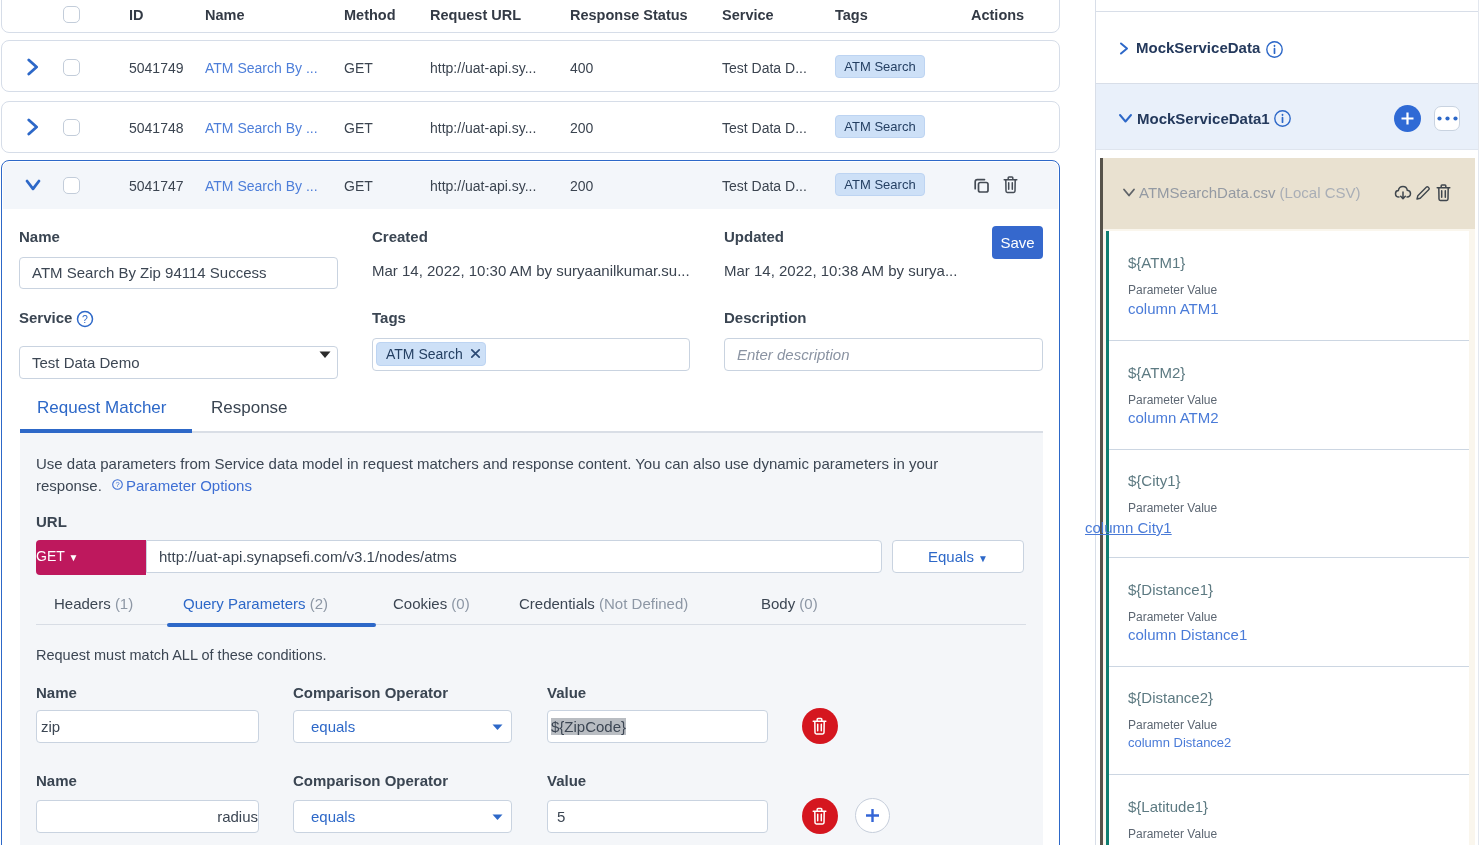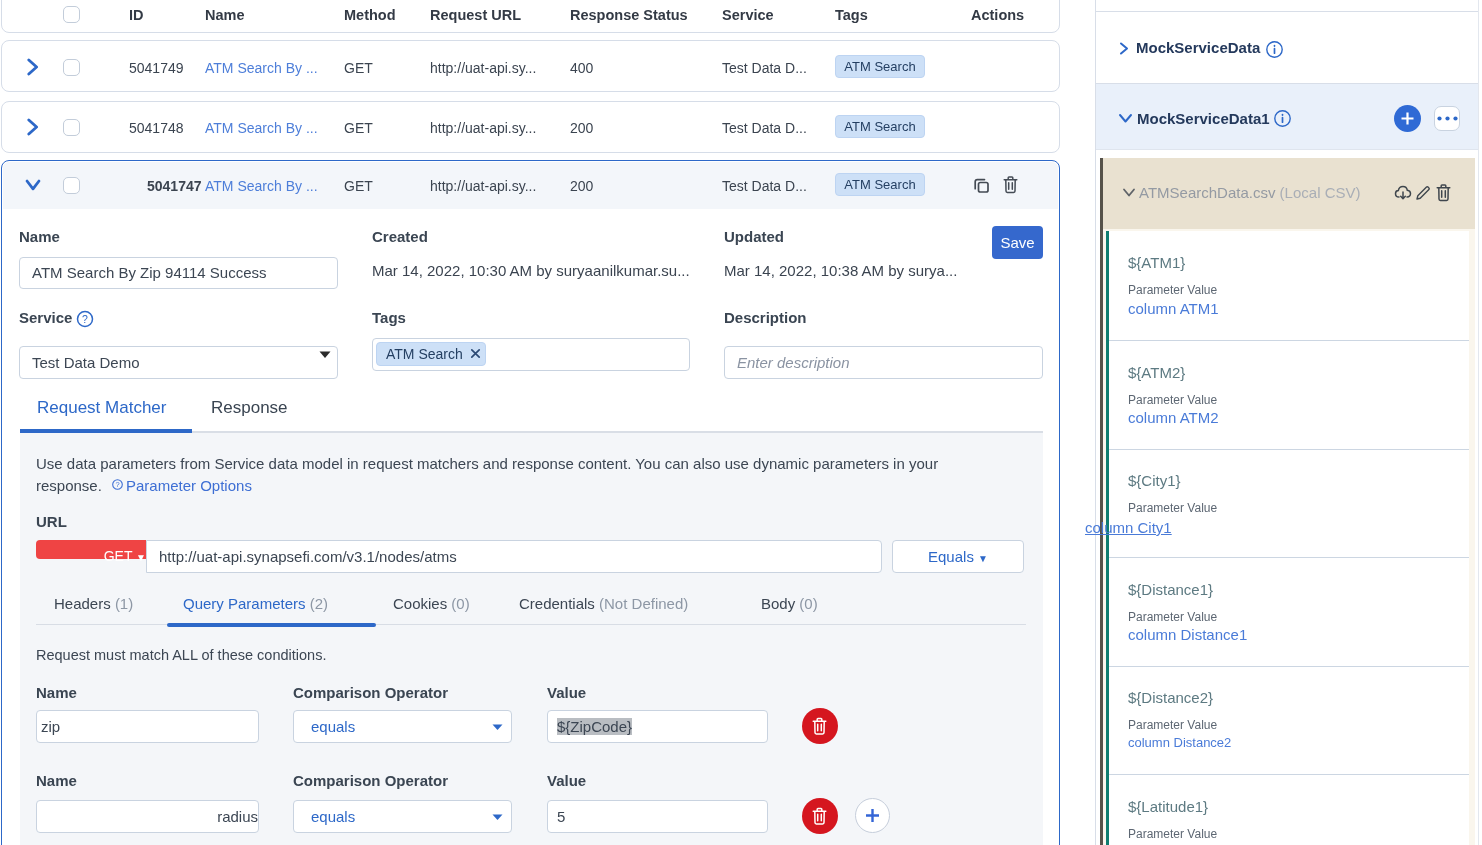--- a/index.html
+++ b/index.html
@@ -62,21 +62,21 @@
 <div class="rowtxt" style="left:570px; top:120px;">200</div>
 <div class="rowtxt" style="left:722px; top:120px;">Test Data D...</div>
 <div class="chip" style="left:835px; top:115px; width:90px; height:23px; line-height:22px;">ATM Search</div>
 
 <div class="card" style="top:160px; height:700px; border:1.5px solid #2d68c8;"></div>
 <div class="abs" style="left:3px; top:162px; width:1055px; height:47px; background:#f3f6fa; border-radius:6px 6px 0 0;"></div>
 <svg class="ic" style="left:25px; top:178px;" width="16" height="14" viewBox="0 0 16 14">
       <path d="M2 3 L8 10.8 L14 3" fill="none" stroke="#2d68c8" stroke-width="2.8" stroke-linecap="round" stroke-linejoin="round"></path>
     </svg>
 <div class="cb" style="left:63px; top:177px;"></div>
-<div class="rowtxt" style="left:147px; top:178px;font-weight:bold;">5041747</div>
+<div class="rowtxt" style="left:129px; top:178px;">5041747</div>
 <div class="rowtxt lnk" style="left:205px; top:178px;">ATM Search By ...</div>
 <div class="rowtxt" style="left:344px; top:178px;">GET</div>
 <div class="rowtxt" style="left:430px; top:178px;">http://uat-api.sy...</div>
 <div class="rowtxt" style="left:570px; top:178px;">200</div>
 <div class="rowtxt" style="left:722px; top:178px;">Test Data D...</div>
 <div class="chip" style="left:835px; top:173px; width:90px; height:23px; line-height:22px;">ATM Search</div>
 
 <svg class="ic" style="left:972px; top:176px;" width="19" height="19" viewBox="0 0 19 19">
       <rect x="6.5" y="6.5" width="9.5" height="9.5" rx="1.8" fill="none" stroke="#444b54" stroke-width="1.7"></rect>
       <path d="M12.5 3.6 L5.3 3.6 Q3.2 3.6 3.2 5.7 L3.2 12.7" fill="none" stroke="#444b54" stroke-width="1.7" stroke-linecap="round"></path>
@@ -102,37 +102,37 @@
 <svg class="ic" style="left:319px; top:351px;" width="12" height="8" viewBox="0 0 12 8">
       <path d="M0.5 0.5 L6 7 L11.5 0.5 Z" fill="#2b2b2b"></path>
     </svg>
 <div class="flabel" style="left:372px; top:309px;">Tags</div>
 <div class="input" style="left:372px; top:338px; width:318px; height:33px;"></div>
 <div class="chip" style="left:376px; top:342px; width:110px; height:24px; line-height:23px; font-size:14px; text-align:left; padding-left:9px;">ATM Search</div>
 <svg class="ic" style="left:470px; top:348px;" width="11" height="11" viewBox="0 0 11 11">
       <path d="M1.8 1.8 L9.2 9.2 M9.2 1.8 L1.8 9.2" stroke="#2c4a75" stroke-width="1.7" stroke-linecap="round"></path>
     </svg>
 <div class="flabel" style="left:724px; top:309px;">Description</div>
-<div class="input" style="left:724px; top:338px; width:319px; height:33px; line-height:31px; padding-left:12px; font-style:italic; color:#8a93a2;margin-top:8px;">Enter description</div>
+<div class="input" style="left:724px; top:338px; width:319px; height:33px; line-height:31px; padding-left:12px; font-style:italic; color:#8a93a2;">Enter description</div>
 
 <div class="abs blue" style="left:37px; top:398px; font-size:17px;">Request Matcher</div>
 <div class="abs" style="left:211px; top:398px; font-size:17px; color:#3a4552;">Response</div>
 <div class="abs" style="left:20px; top:431px; width:1023px; height:2px; background:#d9dee6;"></div>
 <div class="abs" style="left:20px; top:429px; width:172px; height:4px; background:#2d68c8;"></div>
 
 <div class="abs" style="left:20px; top:433px; width:1023px; height:412px; background:#f4f6f9;"></div>
 <div class="abs" style="left:36px; top:455px; font-size:15px; color:#3c4653;">Use data parameters from Service data model in request matchers and response content. You can also use dynamic parameters in your</div>
 <div class="abs" style="left:36px; top:477px; font-size:15px; color:#3c4653;">response.</div>
 <svg class="ic" style="left:112px; top:479px;" width="11" height="11" viewBox="0 0 11 11">
       <circle cx="5.5" cy="5.5" r="4.8" fill="none" stroke="#3e6fd4" stroke-width="1.1"></circle>
       <text x="5.5" y="8" font-size="7.5" fill="#3e6fd4" text-anchor="middle" font-family="Liberation Sans">?</text>
     </svg>
 <div class="abs" style="left:126px; top:477px; font-size:15px; color:#3e6fd4;">Parameter Options</div>
 <div class="flabel" style="left:36px; top:513px;">URL</div>
-<div class="abs" style="left:36px; top:540px; width:110px; height:19px; background:#ef4444; border-radius:4px 0 0 4px; color:#fff; font-size:14px; text-align:right; line-height:33px;">GET <span style="font-size:10px;">▼</span></div>
+<div class="abs" style="left:36px; top:540px; width:110px; height:35px; background:#be185d; border-radius:4px 0 0 4px; color:#fff; font-size:14px; text-align:left; line-height:33px;">GET <span style="font-size:10px;">▼</span></div>
 <div class="input" style="left:146px; top:540px; width:736px; height:33px; line-height:31px; padding-left:12px; border-radius:0 4px 4px 0;">http://uat-api.synapsefi.com/v3.1/nodes/atms</div>
 <div class="input blue" style="left:892px; top:540px; width:132px; height:33px; line-height:31px; text-align:center; color:#2d68c8;">Equals <span style="font-size:10px;">▼</span></div>
 
 <div class="abs" style="left:54px; top:595px; font-size:15px; color:#3c4653;">Headers <span style="color:#8d97a5;">(1)</span></div>
 <div class="abs blue" style="left:183px; top:595px; font-size:15px;">Query Parameters <span style="color:#8d97a5;">(2)</span></div>
 <div class="abs" style="left:393px; top:595px; font-size:15px; color:#3c4653;">Cookies <span style="color:#8d97a5;">(0)</span></div>
 <div class="abs" style="left:519px; top:595px; font-size:15px; color:#3c4653;">Credentials <span style="color:#8d97a5;">(Not Defined)</span></div>
 <div class="abs" style="left:761px; top:595px; font-size:15px; color:#3c4653;">Body <span style="color:#8d97a5;">(0)</span></div>
 <div class="abs" style="left:36px; top:624px; width:990px; height:1px; background:#d8dde5;"></div>
 <div class="abs" style="left:167px; top:623px; width:209px; height:4px; background:#2d68c8; border-radius:2px;"></div>
@@ -140,21 +140,21 @@
 <div class="abs" style="left:36px; top:647px; font-size:14.5px; color:#3c4653;">Request must match ALL of these conditions.</div>
 
 <div class="flabel" style="left:36px; top:684px;">Name</div>
 <div class="flabel" style="left:293px; top:684px;">Comparison Operator</div>
 <div class="flabel" style="left:547px; top:684px;">Value</div>
 <div class="input" style="left:36px; top:710px; width:223px; height:33px; line-height:31px; padding-left:4px;">zip</div>
 <div class="input" style="left:293px; top:710px; width:219px; height:33px; line-height:31px; padding-left:17px; color:#2d68c8;">equals</div>
 <svg class="ic" style="left:492px; top:724px;" width="11" height="7" viewBox="0 0 11 7">
       <path d="M0.5 0.5 L5.5 6 L10.5 0.5 Z" fill="#2d68c8"></path>
     </svg>
-<div class="input" style="left:547px; top:710px; width:221px; height:33px; line-height:31px; padding-left:9px;"><span style="background:#b9bdc2;">${ZipCode}</span></div>
+<div class="input" style="left:547px; top:710px; width:221px; height:33px; line-height:31px; padding-left:3px;"><span style="background:#b9bdc2;">${ZipCode}</span></div>
 <div class="abs" style="left:802px; top:708px; width:36px; height:36px; background:#d5161f; border-radius:50%;"></div>
 <svg class="ic" style="left:812px; top:717px;" width="15" height="19" viewBox="0 0 15 18">
       <path d="M1.2 3.8 H13.8 M5.2 3.5 V1.8 Q5.2 1 6 1 H9 Q9.8 1 9.8 1.8 V3.5 M2.8 3.8 L3 15 Q3 16.4 4.4 16.4 H10.6 Q12 16.4 12 15 L12.2 3.8 M5.7 6.7 V13.3 M9.3 6.7 V13.3" fill="none" stroke="#fff" stroke-width="1.5" stroke-linecap="round"></path>
     </svg>
 
 <div class="flabel" style="left:36px; top:772px;">Name</div>
 <div class="flabel" style="left:293px; top:772px;">Comparison Operator</div>
 <div class="flabel" style="left:547px; top:772px;">Value</div>
 <div class="input" style="left:36px; top:800px; width:223px; height:33px; line-height:31px; padding-left:10px;text-align:right;">radius</div>
 <div class="input" style="left:293px; top:800px; width:219px; height:33px; line-height:31px; padding-left:17px; color:#2d68c8;">equals</div>

